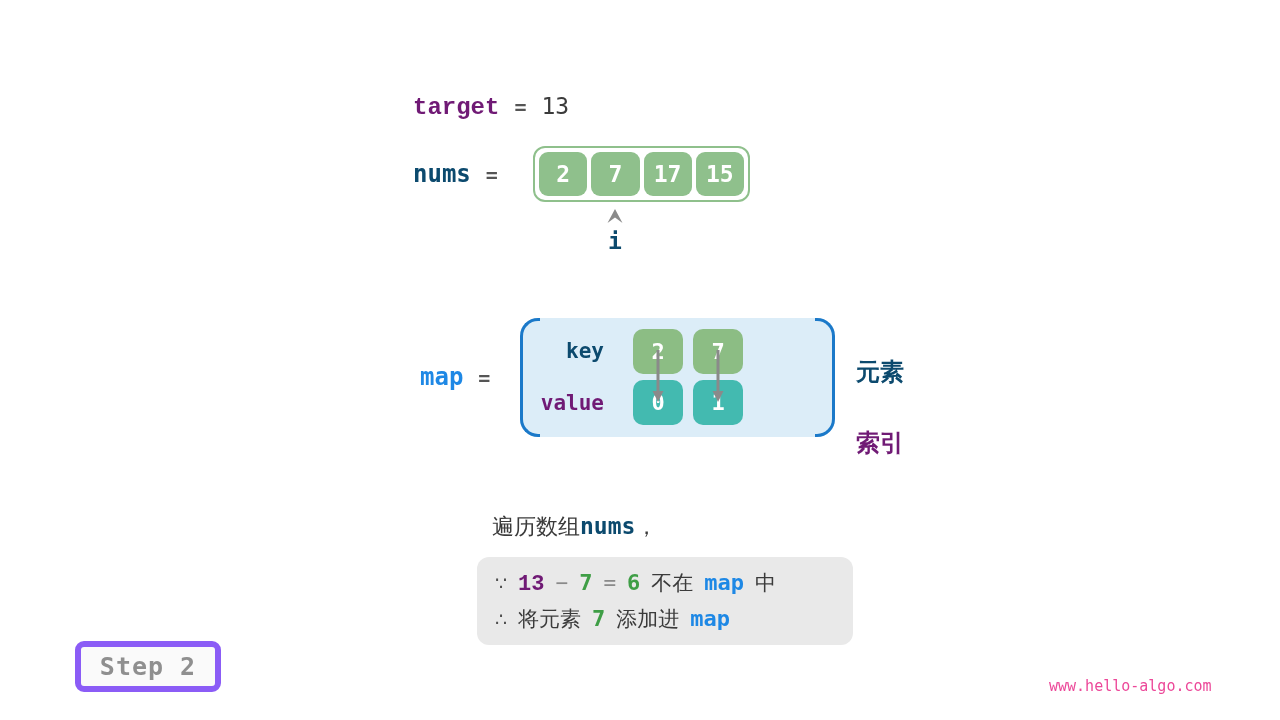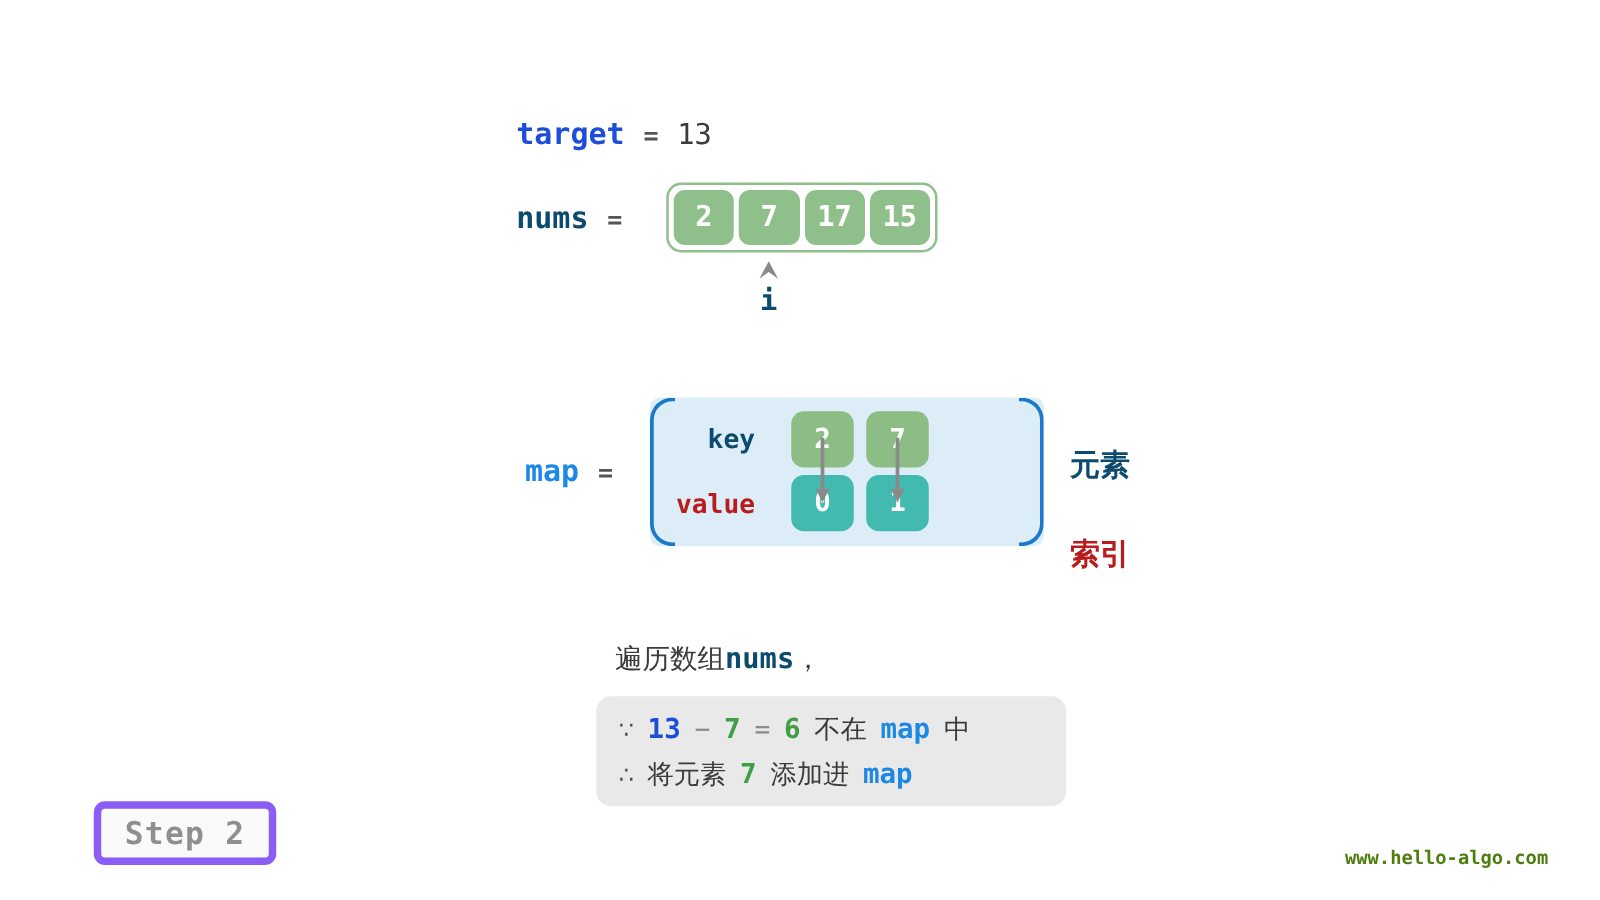--- a/index.html
+++ b/index.html
@@ -9,25 +9,25 @@
     background:#ffffff;
     font-family:"Liberation Sans","DejaVu Sans",sans-serif;
     color:#3b3b3b;
     overflow:hidden;
   }
   .abs { position:absolute; }
   .mono { font-family:"DejaVu Sans Mono","Liberation Mono",monospace; }
   .row { display:flex; align-items:baseline; }
 
   
-  .indigo { color:#1d4ed8; }
+  .indigo { color:#701a75;font-family:Liberation Mono, monospace; }
   .azure  { color:#1e88e5; }
   .green  { color:#0c4a6e; }
   .green2 { color:#3f9e46; }
-  .teal   { color:#b91c1c; }
+  .teal   { color:#701a75; }
   .dark   { color:#3b3b3b; }
   .grayop { color:#8a8a8a; }
   .eq     { color:#555555; font-weight:bold; font-size:20px; }
 
   
   .target-row { left:413px; top:93px; gap:15px; }
   .code-label { font-size:24px; font-weight:bold; }
   .target-value { font-size:23px; color:#3b3b3b; }
 
   
@@ -45,21 +45,21 @@
 
   
   .pointer-arrow { left:606px; top:209px; }
   .pointer-label { left:600px; top:228px; width:30px; text-align:center;
                    font-size:23px; font-weight:bold; }
 
   
   .map-label-row { left:420px; top:363px; gap:15px; }
   .map-box {
     left:520px; top:318px; width:315px; height:119px;
-    background:#dcedf8; border-radius:8px;
+    background:#dcedf8; border-radius:18px;
   }
   .bracket {
     position:absolute; top:0; width:20px; height:119px;
     border:3px solid #1b79c9;
   }
   .bracket.left  { left:0;  border-right:none; border-radius:18px 0 0 18px; }
   .bracket.right { right:0; border-left:none;  border-radius:0 18px 18px 0; }
   .map-side-label { position:absolute; left:0; width:84px; text-align:right;
                     font-size:21px; font-weight:bold; }
   .map-cell {
@@ -94,21 +94,21 @@
   .step-badge {
     left:35px; top:641px; width:146px; height:51px;
     background:#fafafa; border:6px solid #8b5cf6; border-radius:9px;
     display:flex; align-items:center; justify-content:center;
     font-size:25px; font-weight:bold; color:#8f8f8f;
     letter-spacing:1px;
     margin-left:40px;
   }
 
   
-  .watermark { left:1076px; top:677px; font-size:15px; color:#4d7c0f;font-weight:bold; }
+  .watermark { left:1049px; top:677px; font-size:15px; color:#ec4899; }
 </style>
 </head>
 <body>
 
 <div class="abs row target-row">
   <span class="mono code-label indigo">target</span>
   <span class="mono eq">=</span>
   <span class="mono target-value">13</span>
 </div>
 

